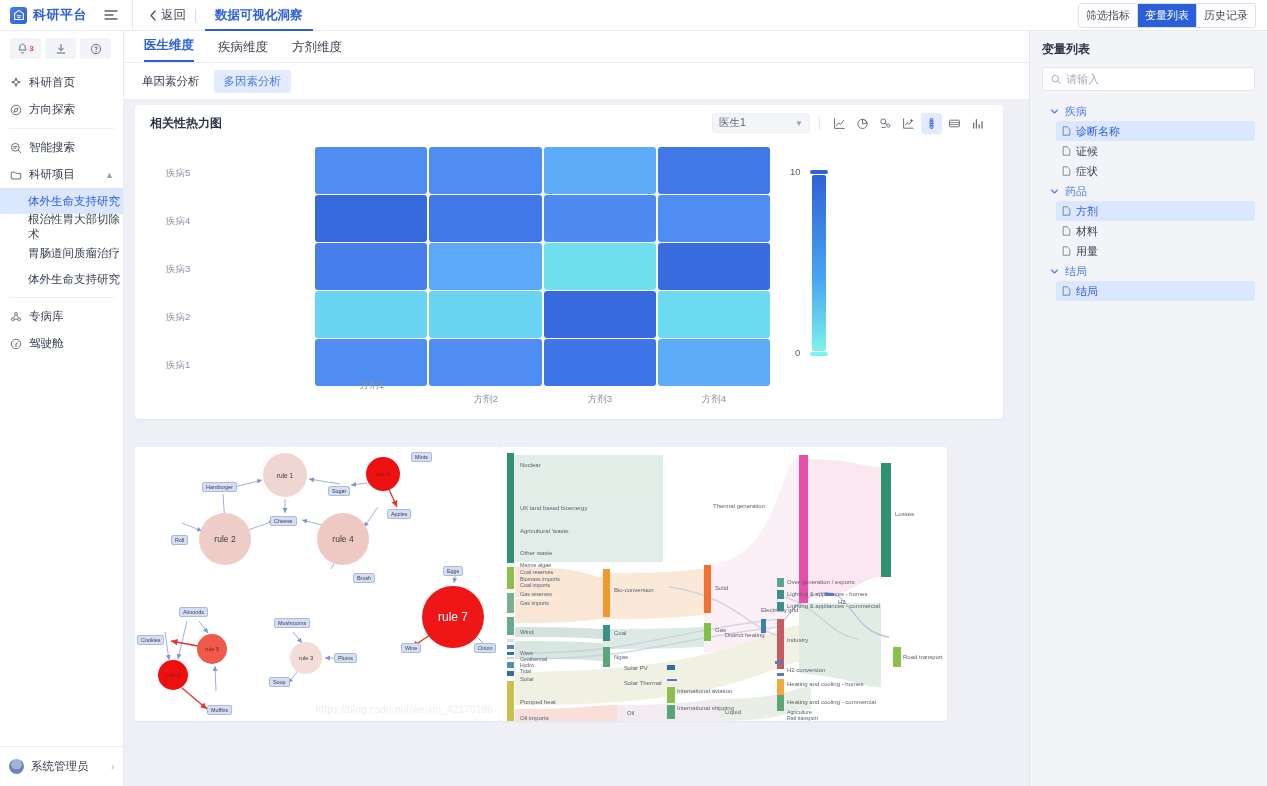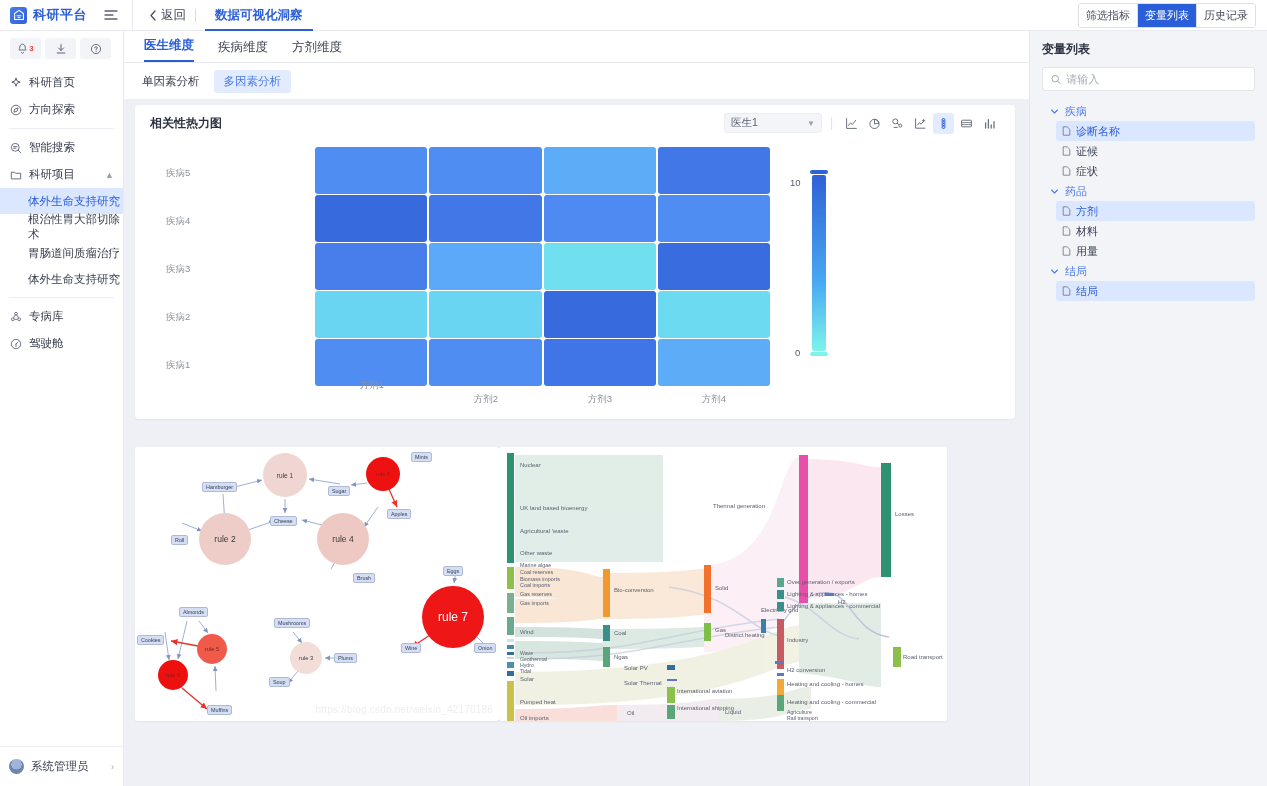--- a/index.html
+++ b/index.html
@@ -93,21 +93,21 @@
     height:32px; background:#fff; display:flex; align-items:flex-end; padding-left:20px; gap:24px;
     border-bottom:1px solid #e8eaef;
   }
   .tab { font-size:12.5px; color:#3a4050; padding-bottom:6px; cursor:pointer; }
   .tab.active { color:#2b5fd9; border-bottom:2px solid #2b5fd9; font-weight:600; }
   .subtabs { height:36px; background:#fff; display:flex; align-items:center; padding-left:8px; gap:4px; }
   .subtab { font-size:11.5px; color:#3a4050; padding:4px 10px; border-radius:3px; cursor:pointer; }
   .subtab.active { background:#e3ecff; color:#4a7ae8; }
 
   .card {
-    background:#fff; border-radius:4px; margin:6px 14px 0 11px;
+    background:#fff; border-radius:4px; margin:6px 26px 0 11px;
     box-shadow:0 1px 2px rgba(20,30,60,.05);
   }
   .card-head { display:flex; align-items:center; height:36px; padding:0 15px; }
   .card-title { font-size:12px; color:#2d3342; font-weight:700; }
   .card-tools { margin-left:auto; display:flex; align-items:center; gap:2px; }
   .select {
     width:98px; height:20px; background:#f4f5f8; border:1px solid #eceef3; border-radius:3px;
     display:flex; align-items:center; padding:0 6px; font-size:10.5px; color:#5b6170; cursor:pointer;
   }
   .select .car { margin-left:auto; font-size:8px; color:#9aa0ad; }
@@ -424,21 +424,21 @@
         </div>
 
         <div class="hm-xlab" style="left:180px; width:114px; top:238px">方剂1</div>
         <div class="hm-xlab" style="left:294px; width:114px; top:252px">方剂2</div>
         <div class="hm-xlab" style="left:408px; width:114px; top:252px">方剂3</div>
         <div class="hm-xlab" style="left:522px; width:114px; top:252px">方剂4</div>
 
         <div class="hm-legend"></div>
         <div class="hm-legend-cap" style="top:29px; background:#2f62d6"></div>
         <div class="hm-legend-cap" style="top:211px; background:#7cf3ec"></div>
-        <div class="hm-leg-txt" style="left:655px; top:36px">10</div>
+        <div class="hm-leg-txt" style="left:655px; top:25px">10</div>
         <div class="hm-leg-txt" style="left:660px; top:206px">0</div>
       </div>
     </div>
 
     <div class="bottom">
 
       <div class="viz net">
         <svg width="364" height="274" viewBox="0 0 364 274">
           <defs>
             <marker id="ab" markerWidth="6" markerHeight="6" refX="5" refY="3" orient="auto">

